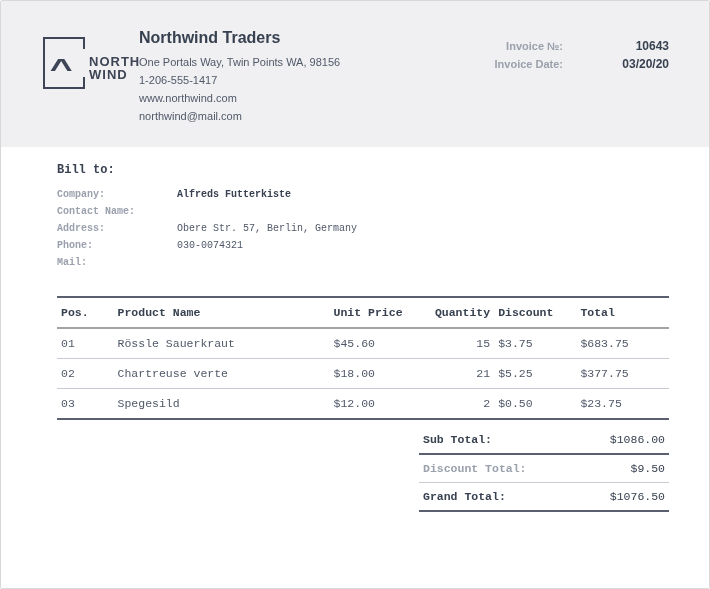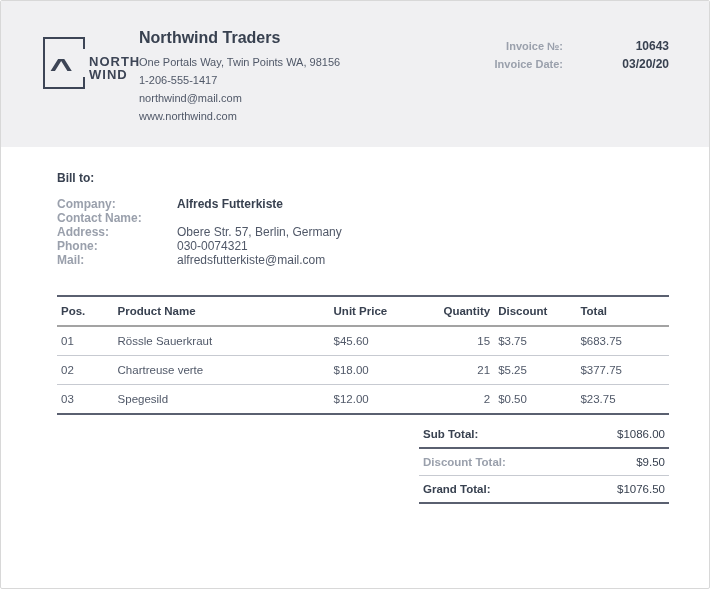--- a/index.html
+++ b/index.html
@@ -50,23 +50,23 @@
   .company-line { font-size: 11px; color:#505868; line-height: 18px;}
   .header-right { text-align: right; }
   .invoice-title {
     font-size: 42px; font-weight: 800; letter-spacing: 2px;
     color:#3d4556; margin-top: -4px;
   }
   .meta { margin-top: 8px; }
   .meta-row { display:flex; justify-content:flex-end; gap: 36px; line-height: 18px;}
   .meta-label { color:#9aa0ac; font-weight:600; font-size:11px; width: 90px; text-align:right;}
   .meta-value { font-weight:bold; font-size:12px; color:#384150; width: 70px; text-align:right;}
-  .body { padding: 24px 40px 10px 56px; }
+  .body { padding: 16px 40px 10px 56px; font-family: Liberation Mono, monospace; }
   .billto-title { font-weight: bold; font-size: 12px; margin-bottom: 12px; color:#384150;}
-  .billto-grid { display:grid; grid-template-columns: 120px 1fr; row-gap: 0; font-size: 12px; }
+  .billto-grid { display:grid; grid-template-columns: 120px 1fr; row-gap: 6px; font-size: 10px; }
   .billto-label { color:#9aa0ac; font-weight:600; }
   .billto-value { color:#505868; }
   .billto-value.strong { font-weight:bold; color:#384150; }
   table.items {
     width: 100%; border-collapse: collapse; margin-top: 28px; font-size: 11.5px;
   }
   table.items thead th {
     text-align: left; font-weight: bold; color:#384150;
     border-top: 2px solid #5a6070;
     border-bottom: 2px solid #a3a3a3;
@@ -112,22 +112,22 @@
         <div class="logo-caret">^</div>
         <div class="logo-text">
           <div>NORTH</div>
           <div>WIND</div>
         </div>
       </div>
       <div class="company-block">
         <div class="company-name">Northwind Traders</div>
         <div class="company-line">One Portals Way, Twin Points WA, 98156</div>
         <div class="company-line">1-206-555-1417</div>
+        <div class="company-line">www.northwind.com</div>
         <div class="company-line">northwind@mail.com</div>
-        <div class="company-line">www.northwind.com</div>
       </div>
     </div>
     <div class="header-right">
       <div class="meta">
         <div class="meta-row">
           <span class="meta-label">Invoice №:</span>
           <span class="meta-value">10643</span>
         </div>
         <div class="meta-row">
           <span class="meta-label">Invoice Date:</span>
@@ -142,21 +142,20 @@
     <div class="billto-grid">
       <div class="billto-label">Company:</div>
       <div class="billto-value strong">Alfreds Futterkiste</div>
       <div class="billto-label">Contact Name:</div>
       <div class="billto-value"></div>
       <div class="billto-label">Address:</div>
       <div class="billto-value">Obere Str. 57, Berlin, Germany</div>
       <div class="billto-label">Phone:</div>
       <div class="billto-value">030-0074321</div>
       <div class="billto-label">Mail:</div>
-      <div class="billto-value">alfredsfutterkiste@mail.com</div>
     </div>
 
     <table class="items">
       <thead>
         <tr>
           <th class="col-pos">Pos.</th>
           <th class="col-name">Product Name</th>
           <th class="col-up num">Unit Price</th>
           <th class="col-qty ctr">Quantity</th>
           <th class="col-disc num">Discount</th>

